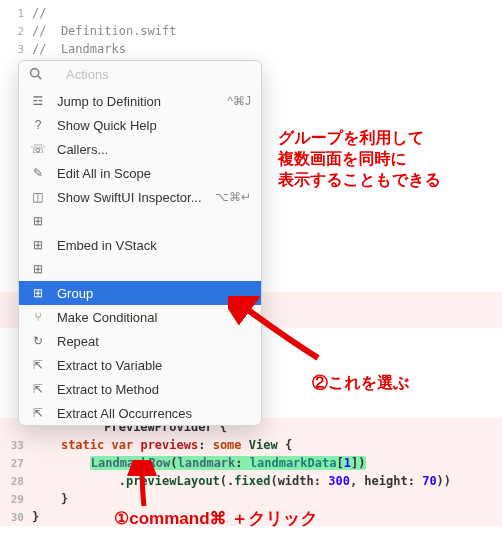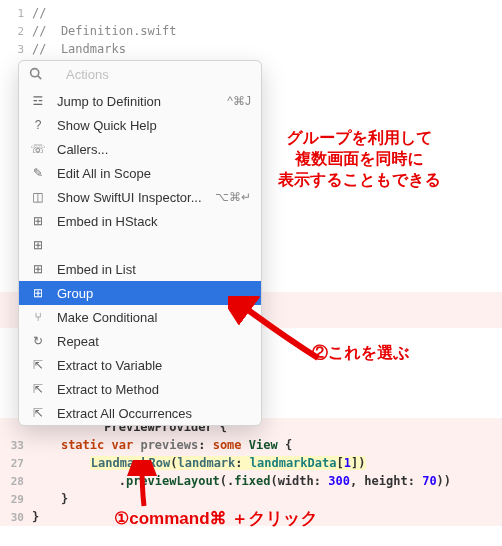--- a/index.html
+++ b/index.html
@@ -28,28 +28,28 @@
   .gutter {
     width: 32px;
     text-align: right;
     color: #b0b0b0;
     padding-right: 8px;
     font-size: 11px;
     flex-shrink: 0;
   }
   .code { flex: 1; font-size: 12px; }
   .comment { color: #8a8a8a; }
-  .kw-blue { color: #737373; margin-top: 47px; }
+  .kw-blue { color: #b91c1c; margin-top: 47px; }
   .kw-pink { color: #c2410c; }
   .kw-purple { color: #14532d; }
   .kw-teal { color: #1c7f7d; }
   .name { color: #3e6d74; }
   .num { color: #2600ff; }
   .selected-code {
-    background: #fef9c3;
+    background: #86efac;
     border-radius: 2px;
     padding: 0 1px;
     text-align: center;
   }
   .popover {
     position: absolute;
     top: 60px;
     left: 18px;
     width: 244px;
     background: #fafafa;
@@ -103,21 +103,20 @@
   }
   .menu-item.selected .micon { color: #fff; }
   .annot {
     position: absolute;
     color: #e60000;
     font-family: -apple-system, "Helvetica Neue", sans-serif;
     font-weight: 700;
     font-size: 16px;
     line-height: 1.3;
     text-shadow: 0 0 1px #fff;
-    text-align: center;
   }
   .arrow-svg { position: absolute; pointer-events: none; }
 </style>
 </head>
 <body>
 
 <div class="editor">
   <div id="code-lines">
       <div class="line"><div class="gutter">1</div><div class="code"><span class="comment">//</span></div></div>
       <div class="line"><div class="gutter">2</div><div class="code"><span class="comment">//  Definition.swift</span></div></div>
@@ -179,28 +178,27 @@
         <span class="micon">✎</span>
         <span>Edit All in Scope</span>
       </div>
       <div class="menu-item">
         <span class="micon">◫</span>
         <span>Show SwiftUI Inspector...</span>
         <span class="mshortcut">⌥⌘↵</span>
       </div>
       <div class="menu-item">
         <span class="micon">⊞</span>
-        <span>Embed in HStack</span>
-      </div>
-      <div class="menu-item">
-        <span class="micon">⊞</span>
-      </div>
-      <div class="menu-item">
-        <span class="micon">⊞</span>
-        <span>Embed in List</span>
+      </div>
+      <div class="menu-item">
+        <span class="micon">⊞</span>
+        <span>Embed in VStack</span>
+      </div>
+      <div class="menu-item">
+        <span class="micon">⊞</span>
       </div>
       <div class="menu-item selected">
         <span class="micon">⊞</span>
         <span>Group</span>
       </div>
       <div class="menu-item">
         <span class="micon">⑂</span>
         <span>Make Conditional</span>
       </div>
       <div class="menu-item">
@@ -220,21 +218,21 @@
         <span>Extract All Occurrences</span>
       </div>
     </div>
 </div>
 
 <div class="annot" style="top:128px; left:278px;">
   <div>グループを利用して</div>
   <div>複数画面を同時に</div>
   <div>表示することもできる</div>
 </div>
-<div class="annot" style="top:343px; left:312px;">②これを選ぶ</div>
+<div class="annot" style="top:373px; left:312px;">②これを選ぶ</div>
 <div class="annot" style="top:508px; left:114px; font-size:17px;">①command⌘ ＋クリック</div>
 
 <svg class="arrow-svg" style="top:296px; left:228px;" width="100" height="70">
   <defs>
     <marker id="ah1" markerWidth="10" markerHeight="10" refX="2" refY="3" orient="auto">
       <path d="M0,0 L0,6 L8,3 z" fill="#e60000"></path>
     </marker>
   </defs>
   <path d="M90,62 Q55,40 12,8" stroke="#e60000" stroke-width="6" fill="none" marker-end="url(#ah1)"></path>
 </svg>

